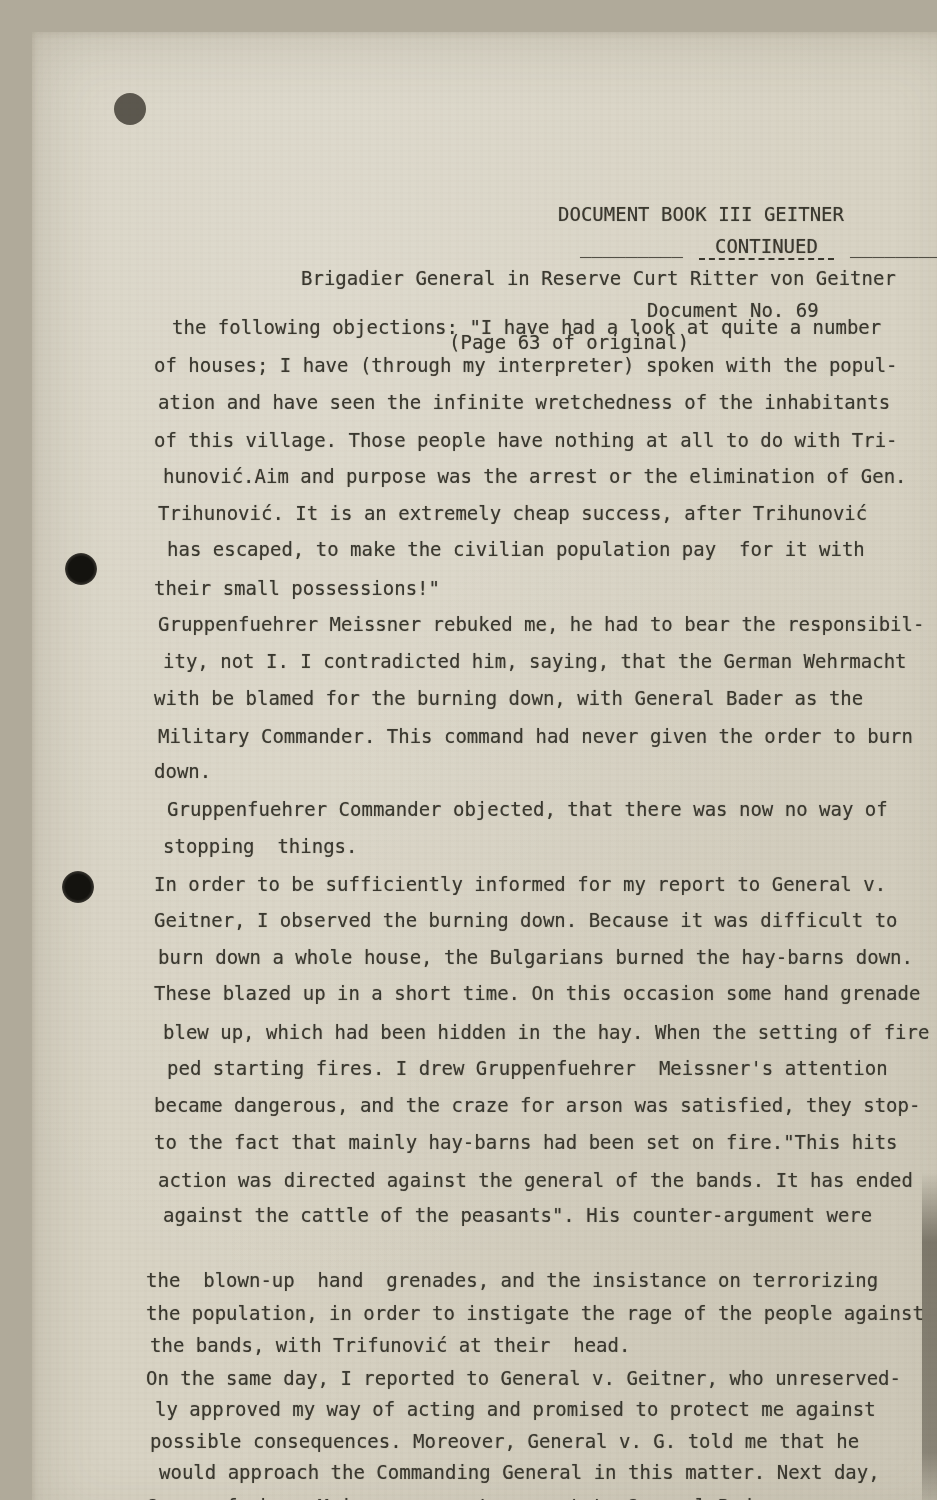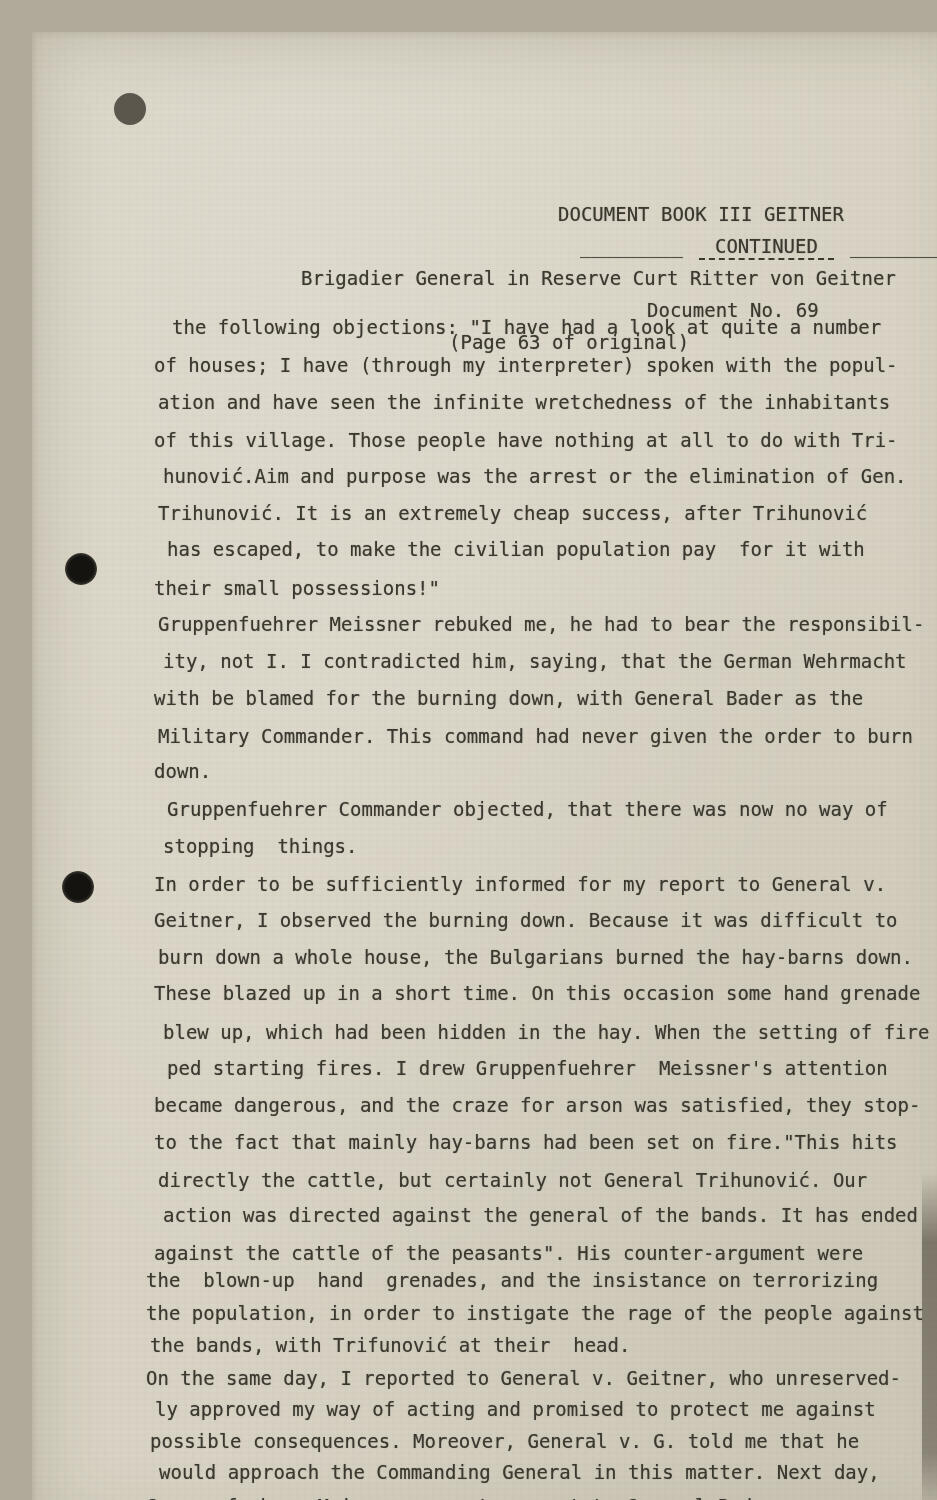--- a/index.html
+++ b/index.html
@@ -118,21 +118,20 @@
       <div class="tline">Gruppenfuehrer Commander objected, that there was now no way of</div>
       <div class="tline">stopping  things.</div>
       <div class="tline">In order to be sufficiently informed for my report to General v.</div>
       <div class="tline">Geitner, I observed the burning down. Because it was difficult to</div>
       <div class="tline">burn down a whole house, the Bulgarians burned the hay-barns down.</div>
       <div class="tline">These blazed up in a short time. On this occasion some hand grenade</div>
       <div class="tline">blew up, which had been hidden in the hay. When the setting of fire</div>
       <div class="tline">ped starting fires. I drew Gruppenfuehrer  Meissner's attention</div>
       <div class="tline">became dangerous, and the craze for arson was satisfied, they stop-</div>
       <div class="tline">to the fact that mainly hay-barns had been set on fire."This hits</div>
-      <div class="tline">directly the cattle, but certainly not General Trihunović. Our</div>
       <div class="tline">action was directed against the general of the bands. It has ended</div>
       <div class="tline">against the cattle of the peasants". His counter-argument were</div>
     </div>
 
   <div class="footer-block typed">
       <div class="tline">the  blown-up  hand  grenades, and the insistance on terrorizing</div>
       <div class="tline">the population, in order to instigate the rage of the people against</div>
       <div class="tline">the bands, with Trifunović at their  head.</div>
       <div class="tline">On the same day, I reported to General v. Geitner, who unreserved-</div>
       <div class="tline">ly approved my way of acting and promised to protect me against</div>

